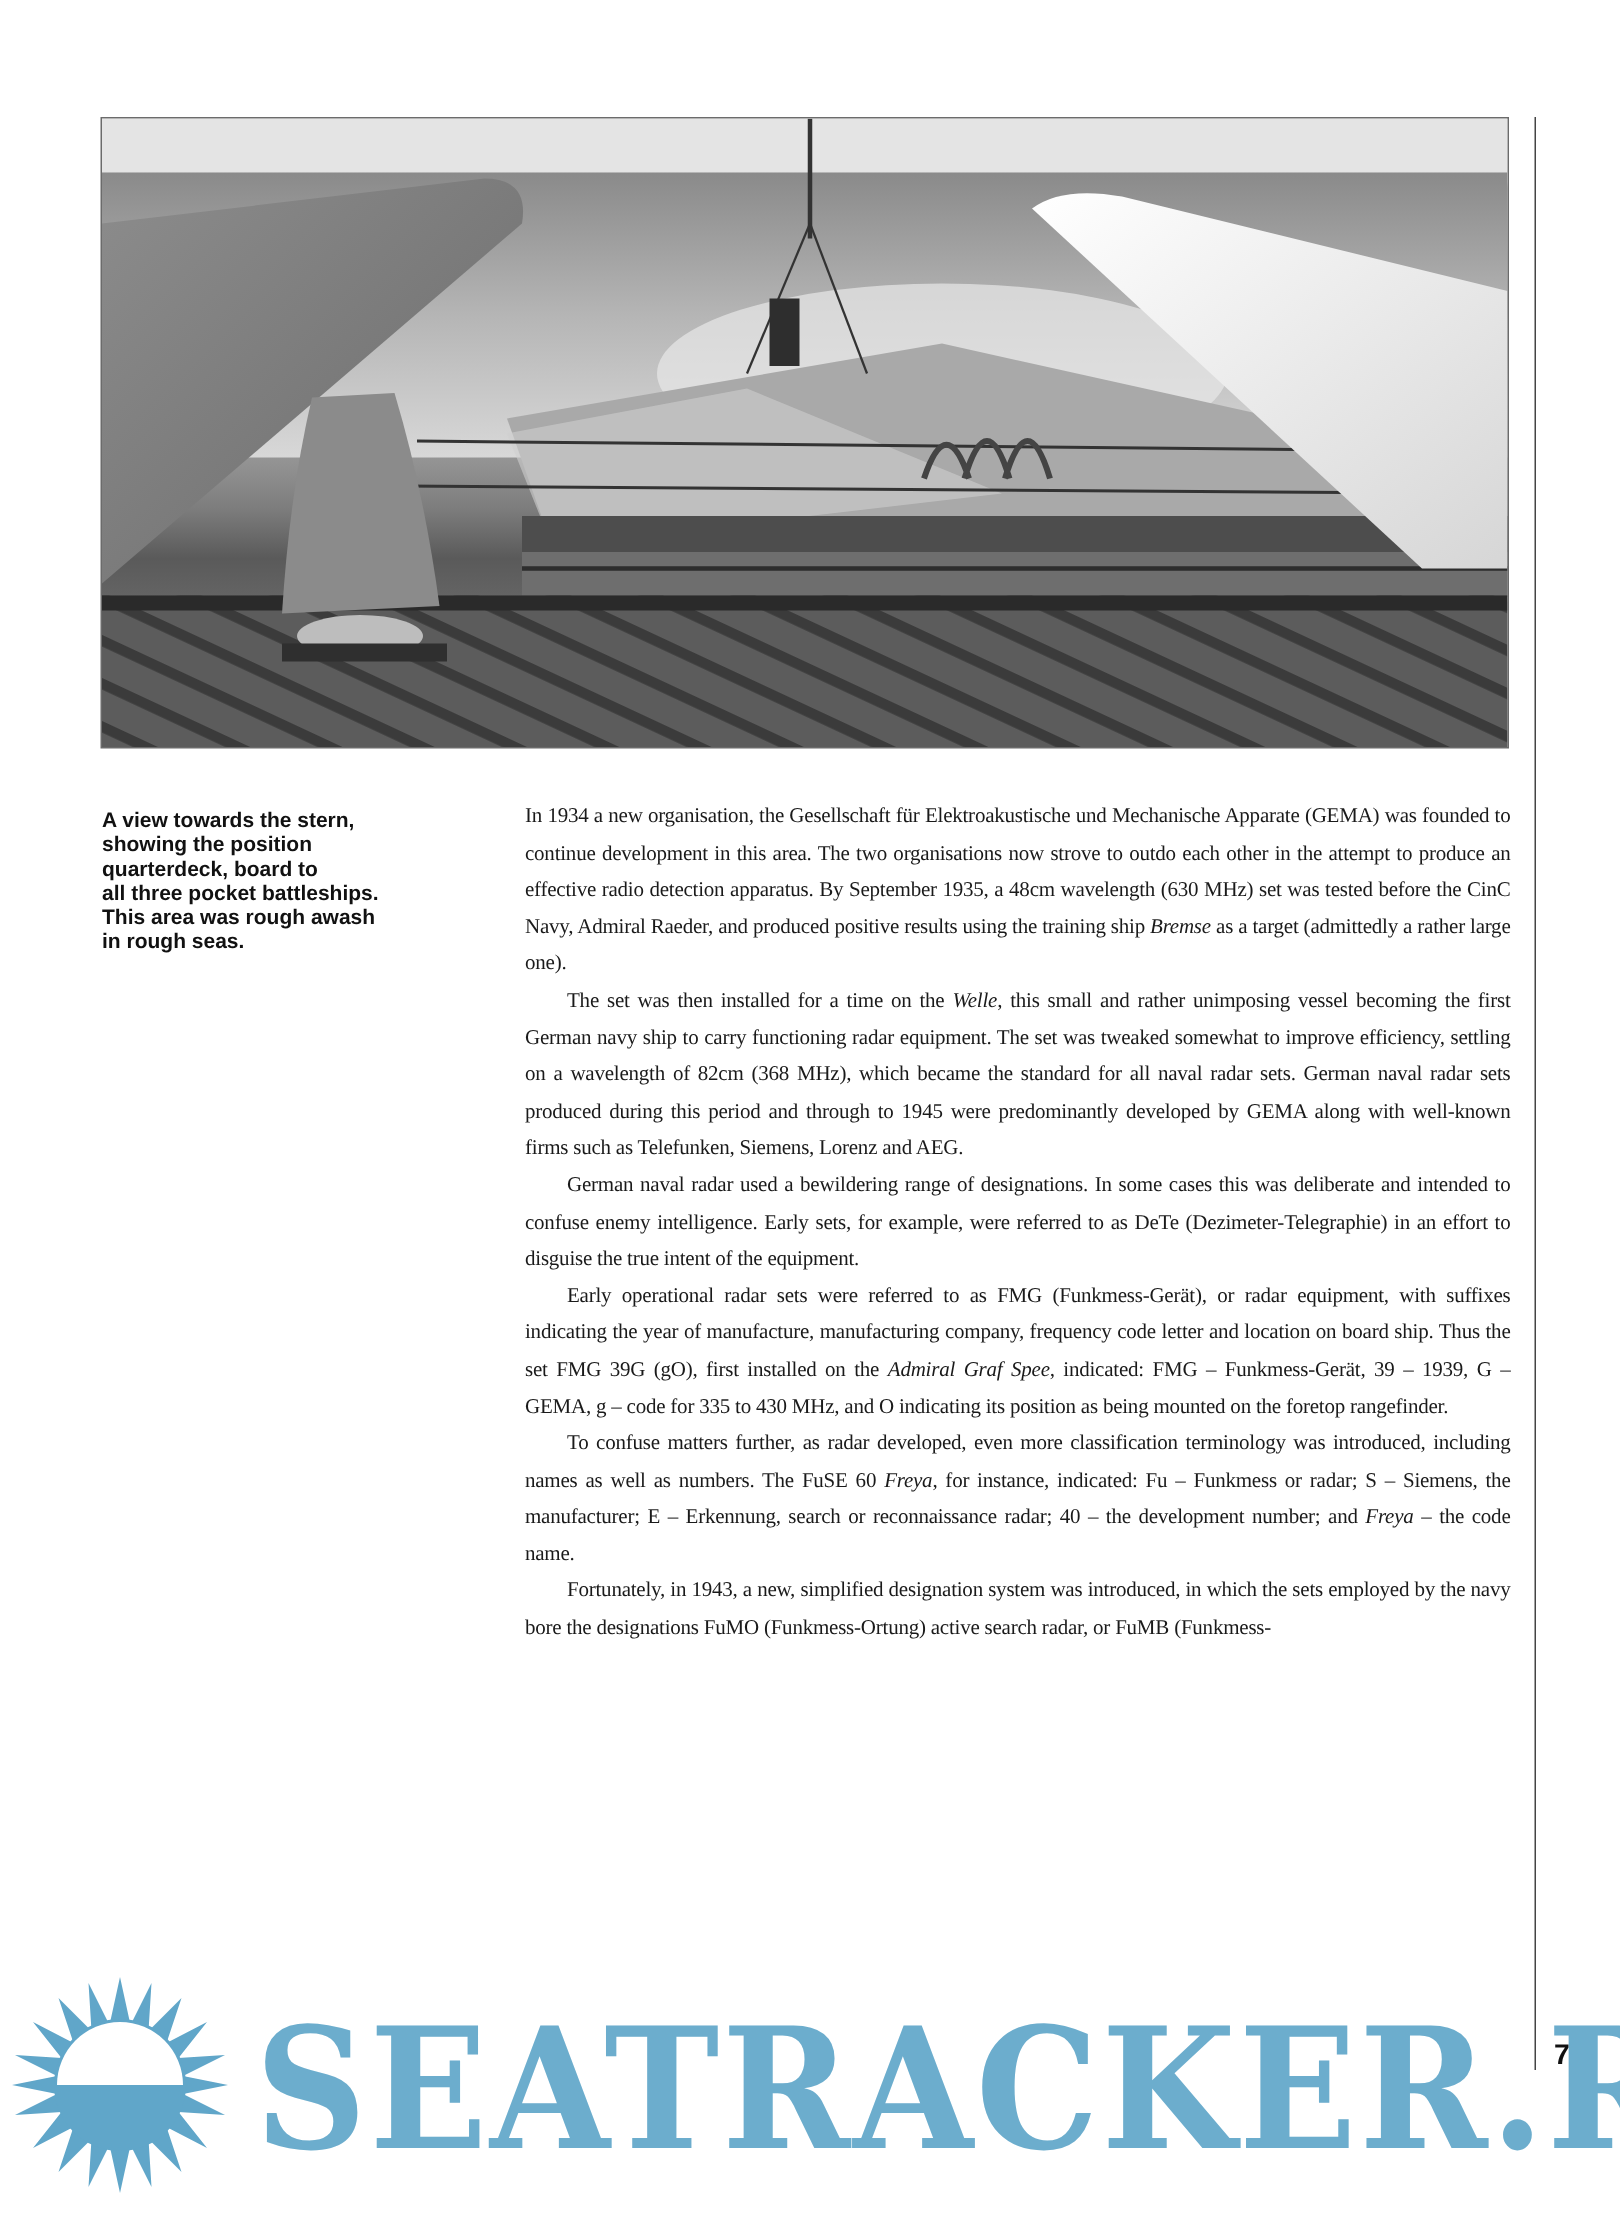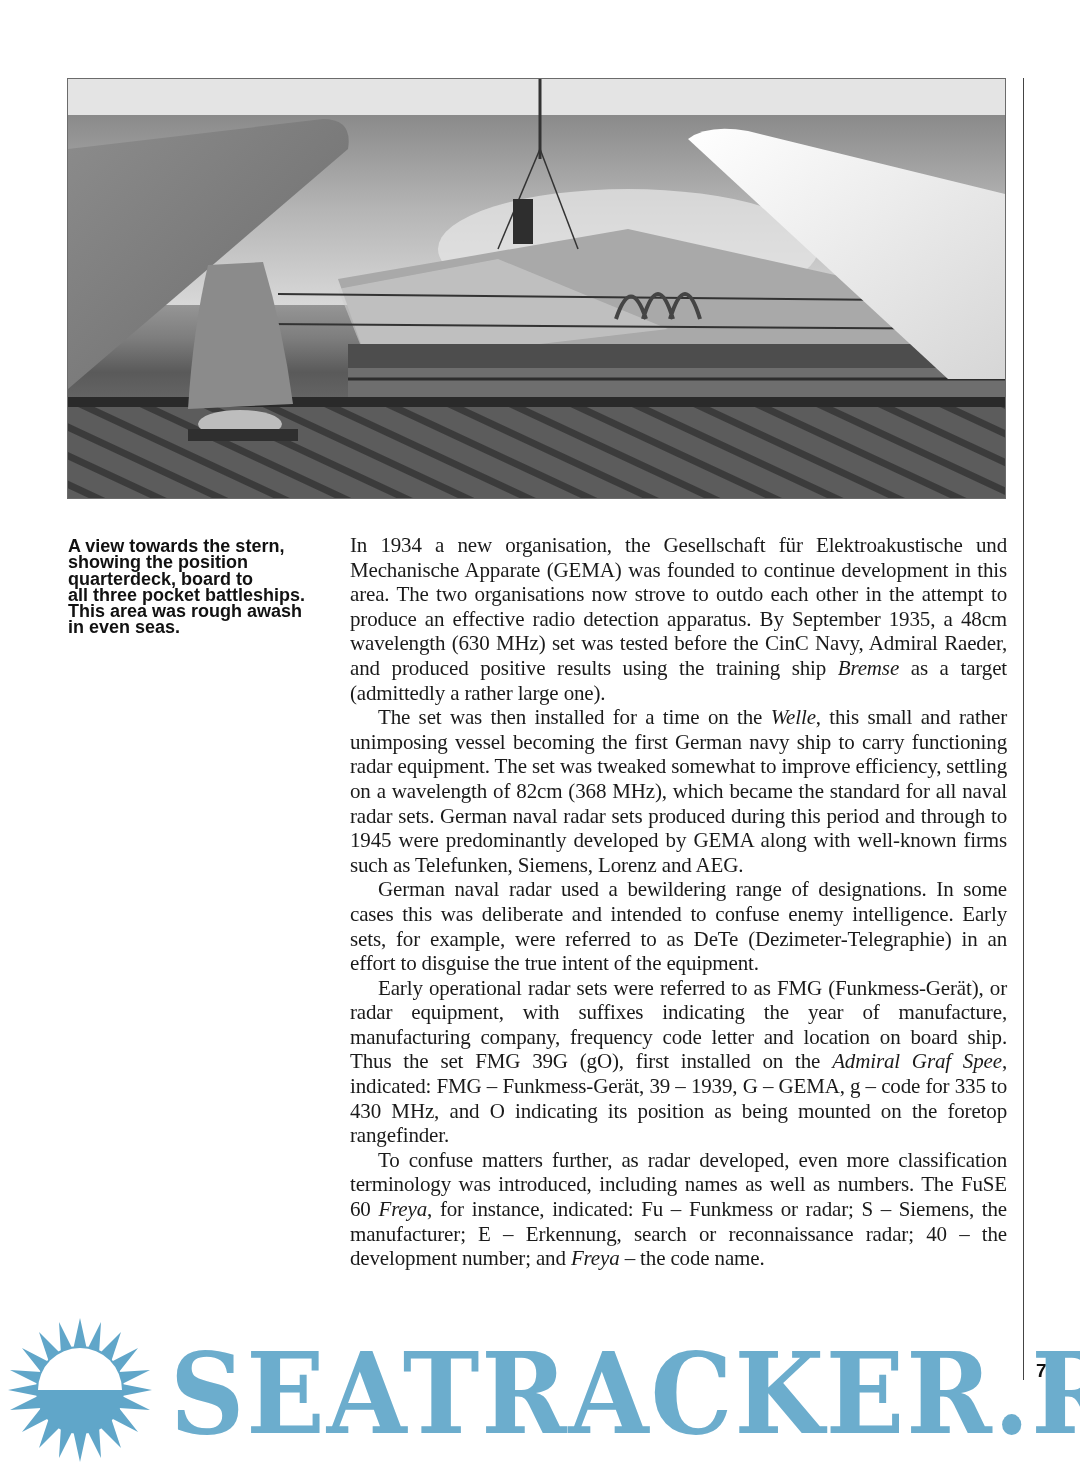--- a/index.html
+++ b/index.html
@@ -16,25 +16,25 @@
     background:linear-gradient(180deg,#e6e6e6 0%, #dcdcdc 10%, #9e9e9e 11%, #8f8f8f 30%, #b0b0b0 45%, #7d7d7d 62%, #5a5a5a 70%, #6a6a6a 80%, #4a4a4a 100%);
   }
   .photo svg { position:absolute; left:0; top:0; width:100%; height:100%; }
   .rule {
     position:absolute; left:1023px; top:78px; width:1px; height:1302px;
     background:#444;
   }
   .caption {
     position:absolute; left:68px; top:538px; width:250px;
     font-family:"Liberation Sans", "DejaVu Sans", sans-serif;
-    font-weight:bold; font-size:18px; line-height:16.3px; color:#111;
+    font-weight:bold; font-size:14px; line-height:16.3px; color:#111;
   }
   .body-text {
     position:absolute; left:350px; top:533px; width:657px;
-    font-size:21px; line-height:24.6px; text-align:justify;
+    font-size:14px; line-height:24.6px; text-align:justify;
     letter-spacing:-0.15px;
   }
   .body-text p { margin:0; text-indent:28px; }
   .body-text p.first { text-indent:0; }
   .body-text i { font-style:italic; }
   .page-number {
     position:absolute; left:1036px; top:1360px;
     font-family:"Liberation Sans", "DejaVu Sans", sans-serif;
     font-weight:bold; font-size:19px; color:#111;
   }
@@ -110,39 +110,42 @@
 </div>
 
 <div class="rule"></div>
 
 <div class="caption">
   <div>A view towards the stern,</div>
   <div>showing the position</div>
   <div>quarterdeck, board to</div>
   <div>all three pocket battleships.</div>
   <div>This area was rough awash</div>
-  <div>in even seas.</div>
+  <div>in rough seas.</div>
 </div>
 
 <div class="body-text">
   <p class="first">
     <span>In 1934 a new organisation, the Gesellschaft für Elektroakustische und Mechanische Apparate (GEMA) was founded to continue development in this area. The two organisations now strove to outdo each other in the attempt to produce an effective radio detection apparatus. By September 1935, a 48cm wavelength (630 MHz) set was tested before the CinC Navy, Admiral Raeder, and produced positive results using the training ship </span><i>Bremse</i><span> as a target (admittedly a rather large one).</span>
   </p>
   <p>
     <span>The set was then installed for a time on the </span><i>Welle</i><span>, this small and rather unimposing vessel becoming the first German navy ship to carry functioning radar equipment. The set was tweaked somewhat to improve efficiency, settling on a wavelength of 82cm (368 MHz), which became the standard for all naval radar sets. German naval radar sets produced during this period and through to 1945 were predominantly developed by GEMA along with well-known firms such as Telefunken, Siemens, Lorenz and AEG.</span>
   </p>
   <p>
     <span>German naval radar used a bewildering range of designations. In some cases this was deliberate and intended to confuse enemy intelligence. Early sets, for example, were referred to as DeTe (Dezimeter-Telegraphie) in an effort to disguise the true intent of the equipment.</span>
   </p>
   <p>
     <span>Early operational radar sets were referred to as FMG (Funkmess-Gerät), or radar equipment, with suffixes indicating the year of manufacture, manufacturing company, frequency code letter and location on board ship. Thus the set FMG 39G (gO), first installed on the </span><i>Admiral Graf Spee</i><span>, indicated: FMG – Funkmess-Gerät, 39 – 1939, G – GEMA, g – code for 335 to 430 MHz, and O indicating its position as being mounted on the foretop rangefinder.</span>
   </p>
   <p>
     <span>To confuse matters further, as radar developed, even more classification terminology was introduced, including names as well as numbers. The FuSE 60 </span><i>Freya</i><span>, for instance, indicated: Fu – Funkmess or radar; S – Siemens, the manufacturer; E – Erkennung, search or reconnaissance radar; 40 – the development number; and </span><i>Freya</i><span> – the code name.</span>
   </p>
+  <p>
+    <span>Fortunately, in 1943, a new, simplified designation system was introduced, in which the sets employed by the navy bore the designations FuMO (Funkmess-Ortung) active search radar, or FuMB (Funkmess-</span>
+  </p>
 </div>
 
 <div class="page-number">7</div>
 
 <svg class="watermark" viewBox="0 0 1080 145">
   <g transform="translate(80,72)" fill="#60a6c9">
     <polygon points="0,-72 7,-40 21,-68 19,-36 41,-58 31,-28 58,-42 39,-18 70,-20 42,-6 72,0 42,6 70,20 39,18 58,42 31,28 41,58 19,36 21,68 7,40 0,72 -7,40 -21,68 -19,36 -41,58 -31,28 -58,42 -39,18 -70,20 -42,6 -72,0 -42,-6 -70,-20 -39,-18 -58,-42 -31,-28 -41,-58 -19,-36 -21,-68 -7,-40"></polygon>
     <circle cx="0" cy="0" r="44"></circle>
     <path d="M-42,0 A42,42 0 0 1 42,0 Z" fill="#ffffff"></path>
   </g>

